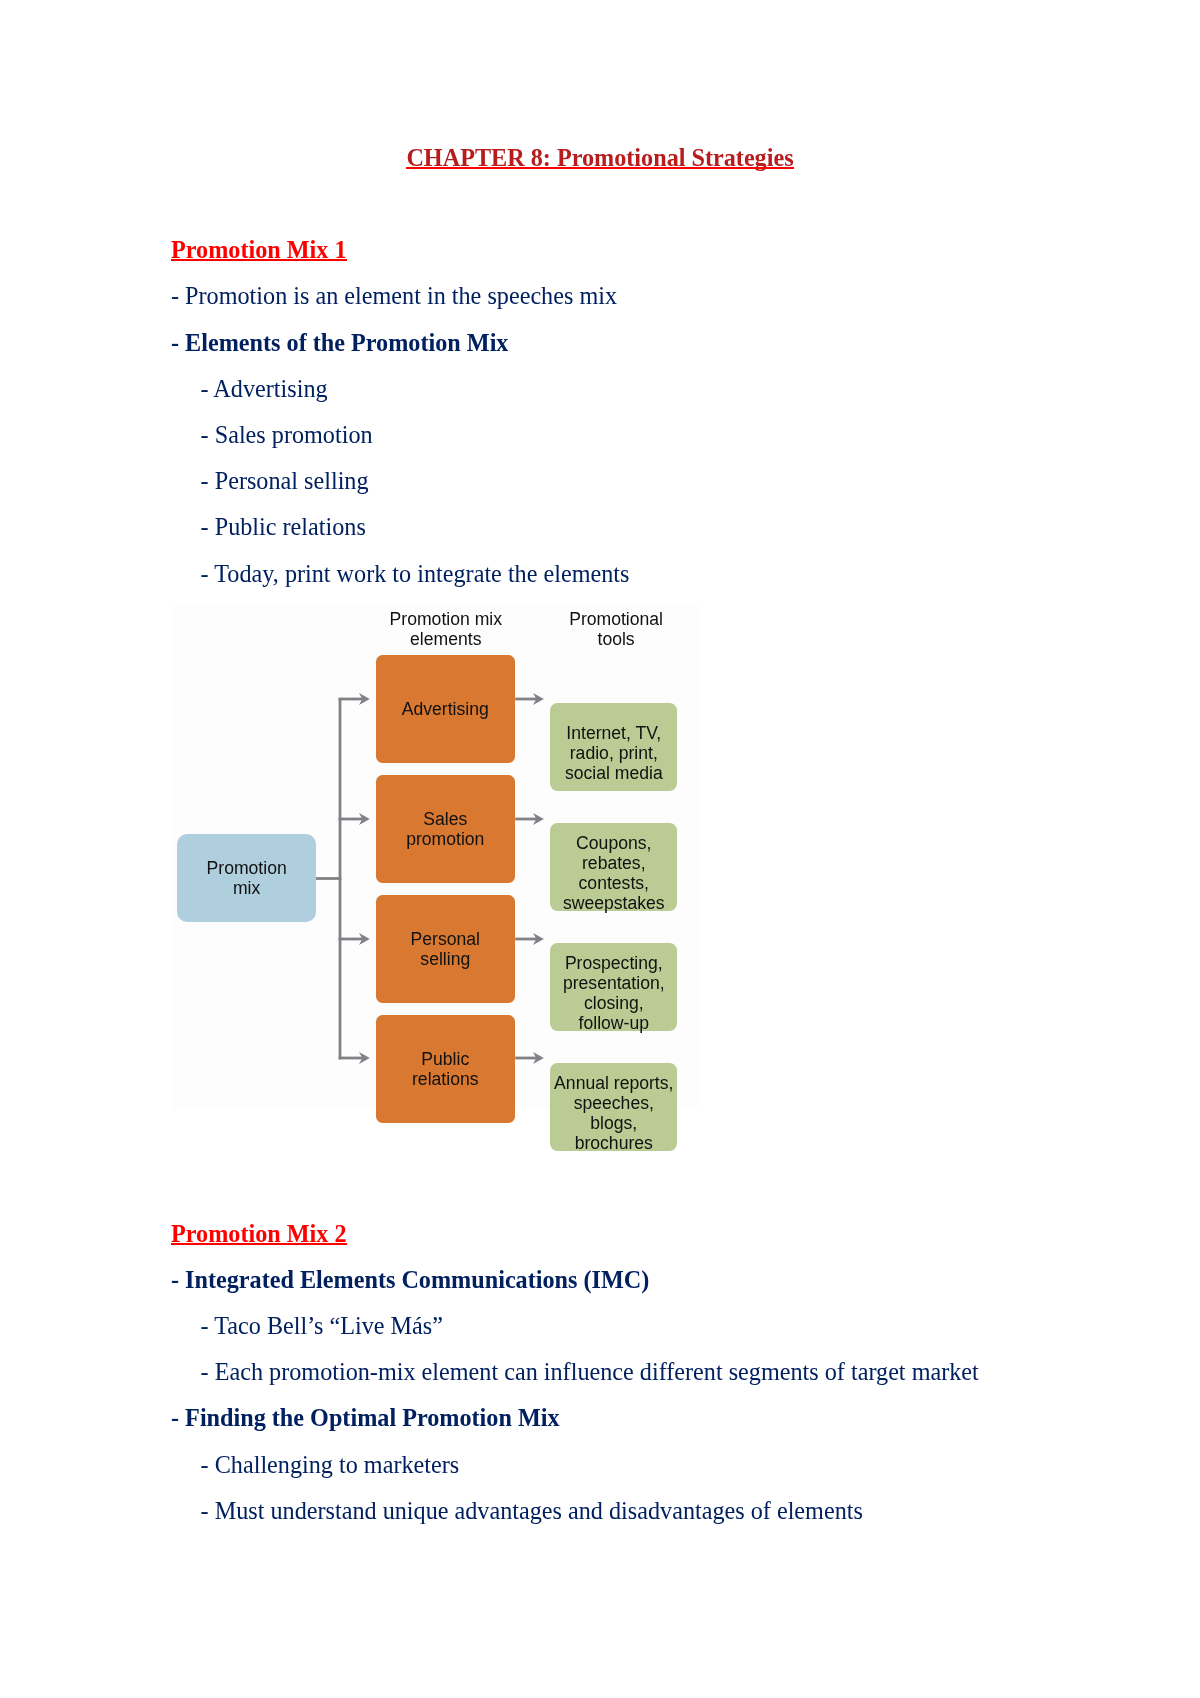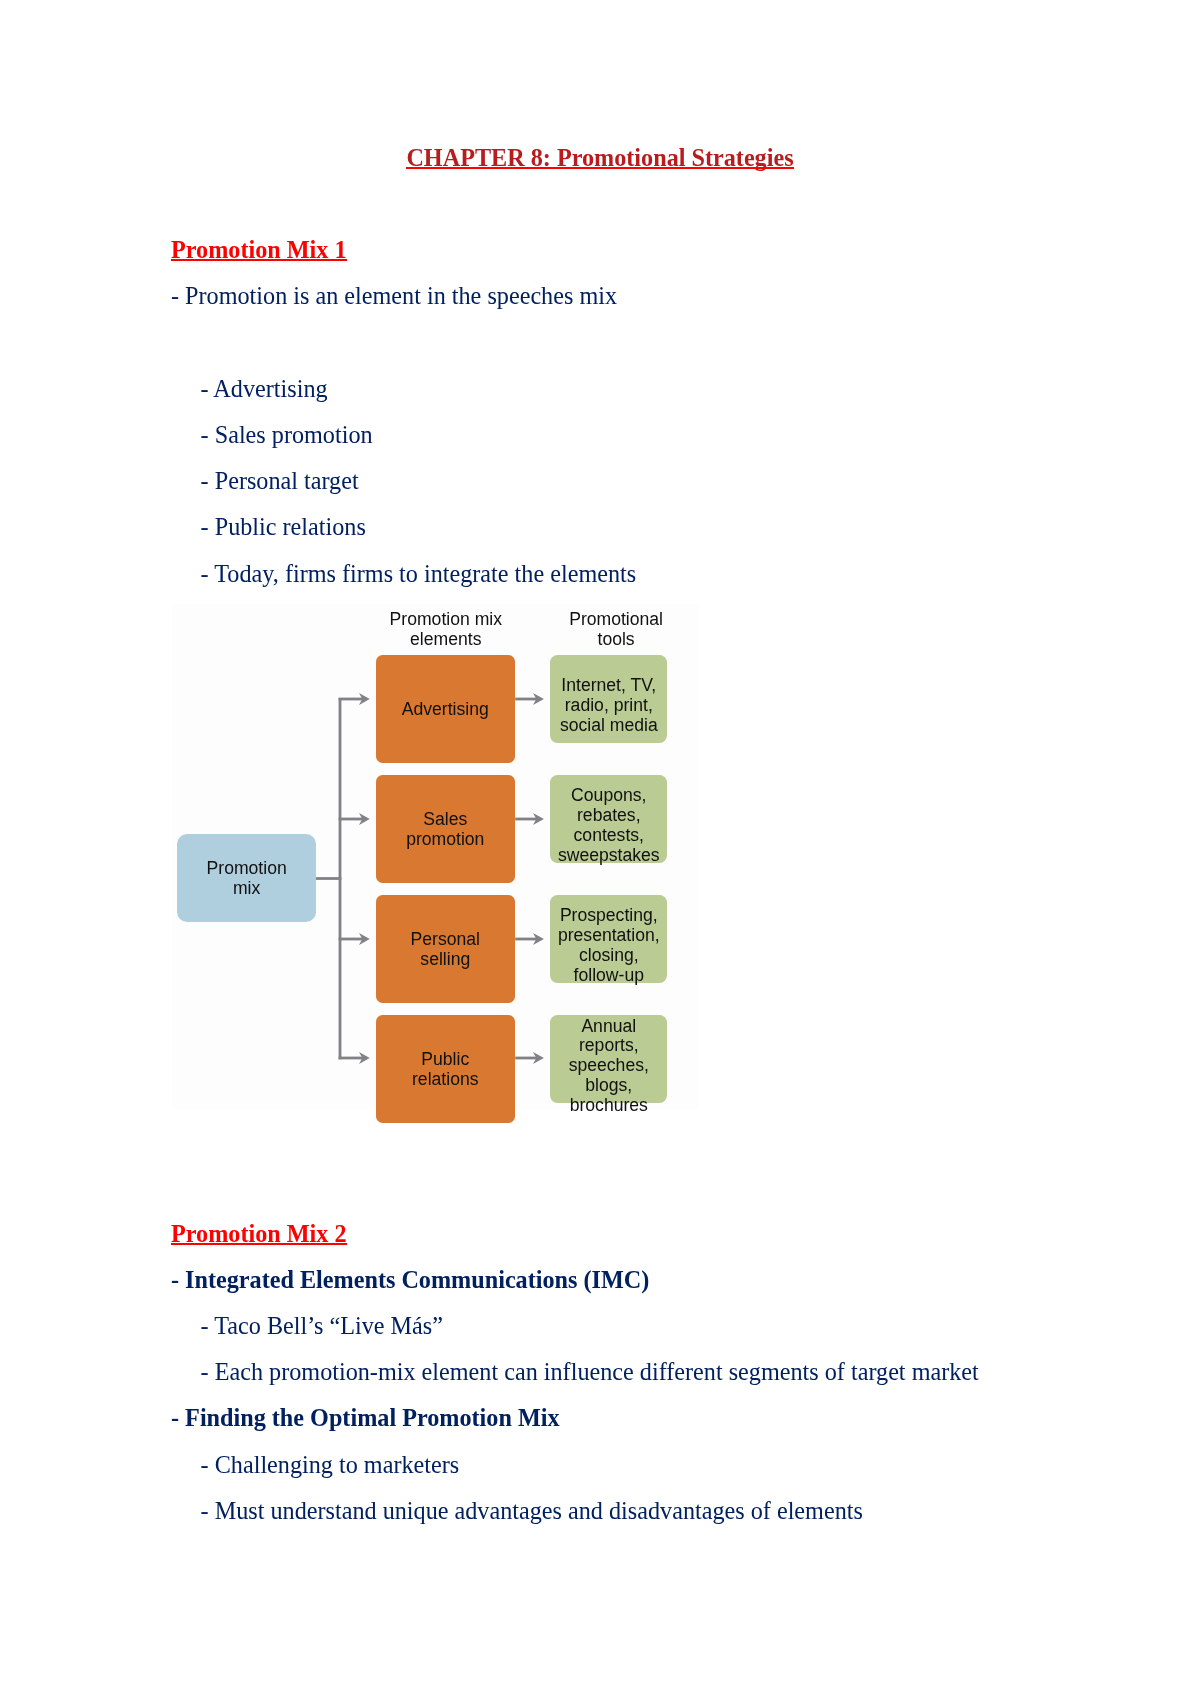--- a/index.html
+++ b/index.html
@@ -18,41 +18,42 @@
 
   .ln{position:absolute;color:#002060;font-size:24.2px;line-height:1;white-space:nowrap;transform:translateZ(0);}
   .ln.b{font-weight:bold;}
 
   
   .fig{position:absolute;left:171.6px;top:604px;width:526px;height:504.5px;background:#fdfdfd;text-decoration:underline;}
   .fig .bx{position:absolute;font-family:"Liberation Sans",sans-serif;font-size:17.6px;line-height:19.8px;
            color:#111111;display:flex;align-items:center;justify-content:center;text-align:center;transform:translateZ(0);}
   .fig .bx span{display:block;white-space:pre-line;transform:translateZ(0);}
   .fig .elem{width:139px;height:108px;background:#d87831;border-radius:6.5px;padding-top:2px;box-sizing:border-box;}
-  .fig .tool{width:117px;height:88px;background:#bacb93;border-radius:7.5px;padding-top:14px;box-sizing:border-box;}
+  .fig .tool{width:127px;height:88px;background:#bacb93;border-radius:7.5px;padding-top:14px;box-sizing:border-box;margin-top:48px;}
   .fig .root{width:138.3px;height:88px;background:#afcede;border-radius:10px;padding-top:2px;box-sizing:border-box;}
   .fig .hdr{position:absolute;font-family:"Liberation Sans",sans-serif;font-size:17.6px;line-height:19.8px;
             color:#111111;text-align:center;white-space:pre-line;transform:translateZ(0);}
   .fig svg{position:absolute;left:0;top:0;overflow:visible;}
 </style>
 </head>
 <body>
 
 <div class="page">
 
   <div class="doc-title" style="top:146.0px"><u>CHAPTER 8: Promotional Strategies</u></div>
 
   <div class="sec-head" style="left:171px;top:238.1px"><u>Promotion Mix 1</u></div>
 
   <div class="ln" style="left:171px;top:284.3px">- Promotion is an element in the speeches mix</div>
+  <div class="ln b" style="left:171px;top:330.5px">- Elements of the Promotion Mix</div>
   <div class="ln" style="left:200.6px;top:376.7px">- Advertising</div>
   <div class="ln" style="left:200.6px;top:422.9px">- Sales promotion</div>
-  <div class="ln" style="left:200.6px;top:469.1px">- Personal target</div>
+  <div class="ln" style="left:200.6px;top:469.1px">- Personal selling</div>
   <div class="ln" style="left:200.6px;top:515.3px">- Public relations</div>
-  <div class="ln" style="left:200.6px;top:561.5px">- Today, firms firms to integrate the elements</div>
+  <div class="ln" style="left:200.6px;top:561.5px">- Today, print work to integrate the elements</div>
 
   <div class="fig">
     <svg width="526" height="504.5" viewBox="0 0 526 504.5">
       <g fill="#808285">
         <rect x="143.4" y="273.10" width="26.0" height="2.80"></rect>
         <rect x="166.6" y="94.00" width="2.8" height="361.30"></rect>
         <rect x="166.6" y="93.60" width="25.2" height="2.80"></rect>
         <rect x="166.6" y="213.60" width="25.2" height="2.80"></rect>
         <rect x="166.6" y="333.60" width="25.2" height="2.80"></rect>
         <rect x="166.6" y="452.60" width="25.2" height="2.80"></rect>

